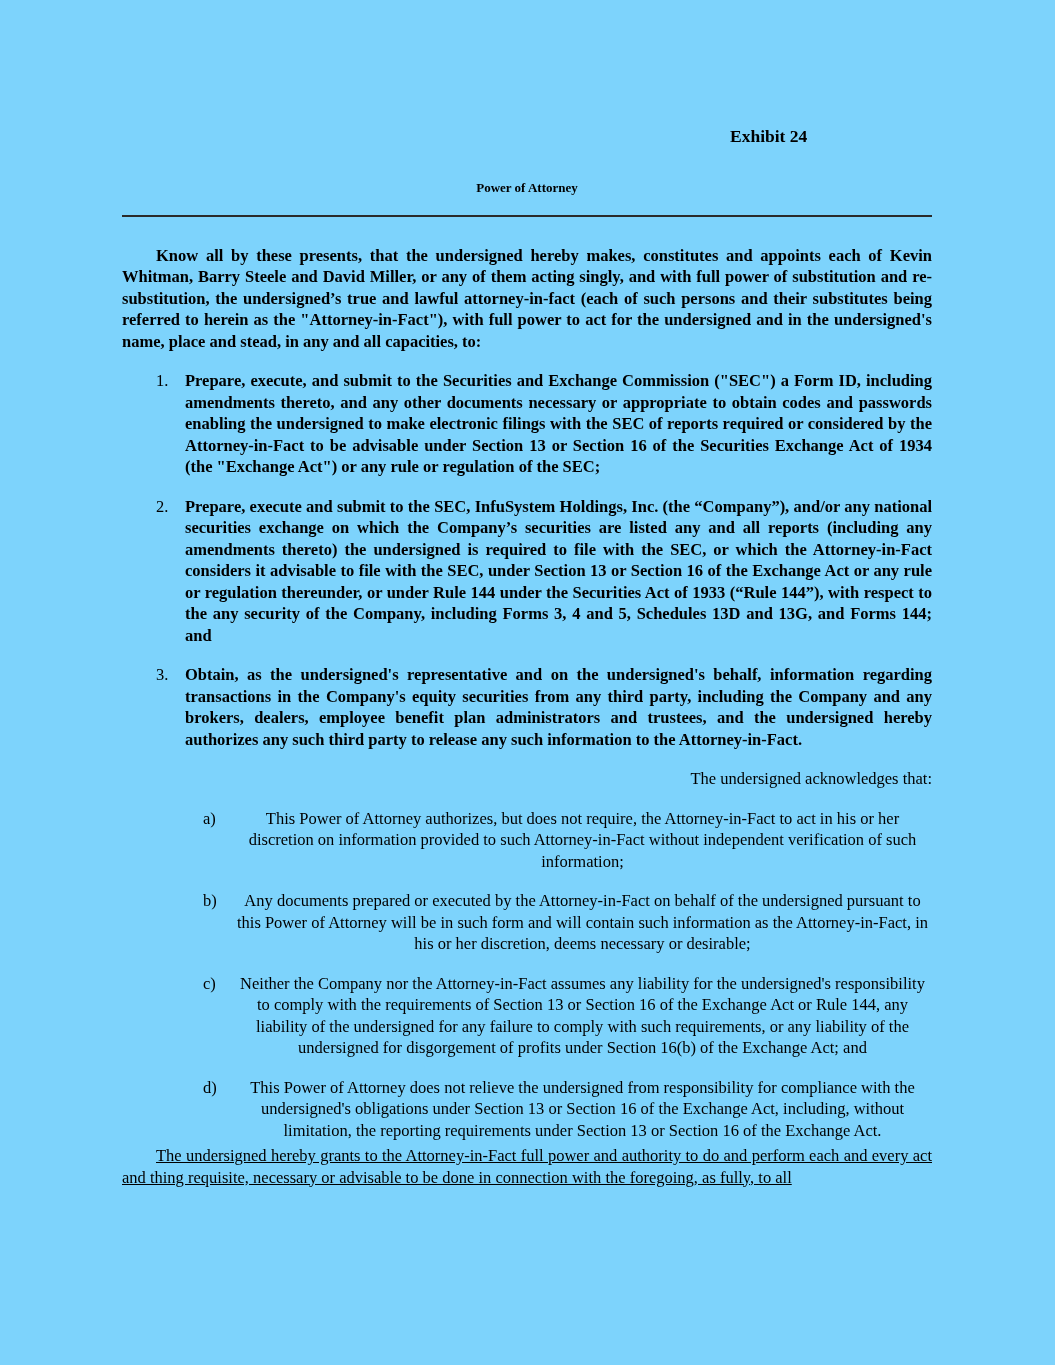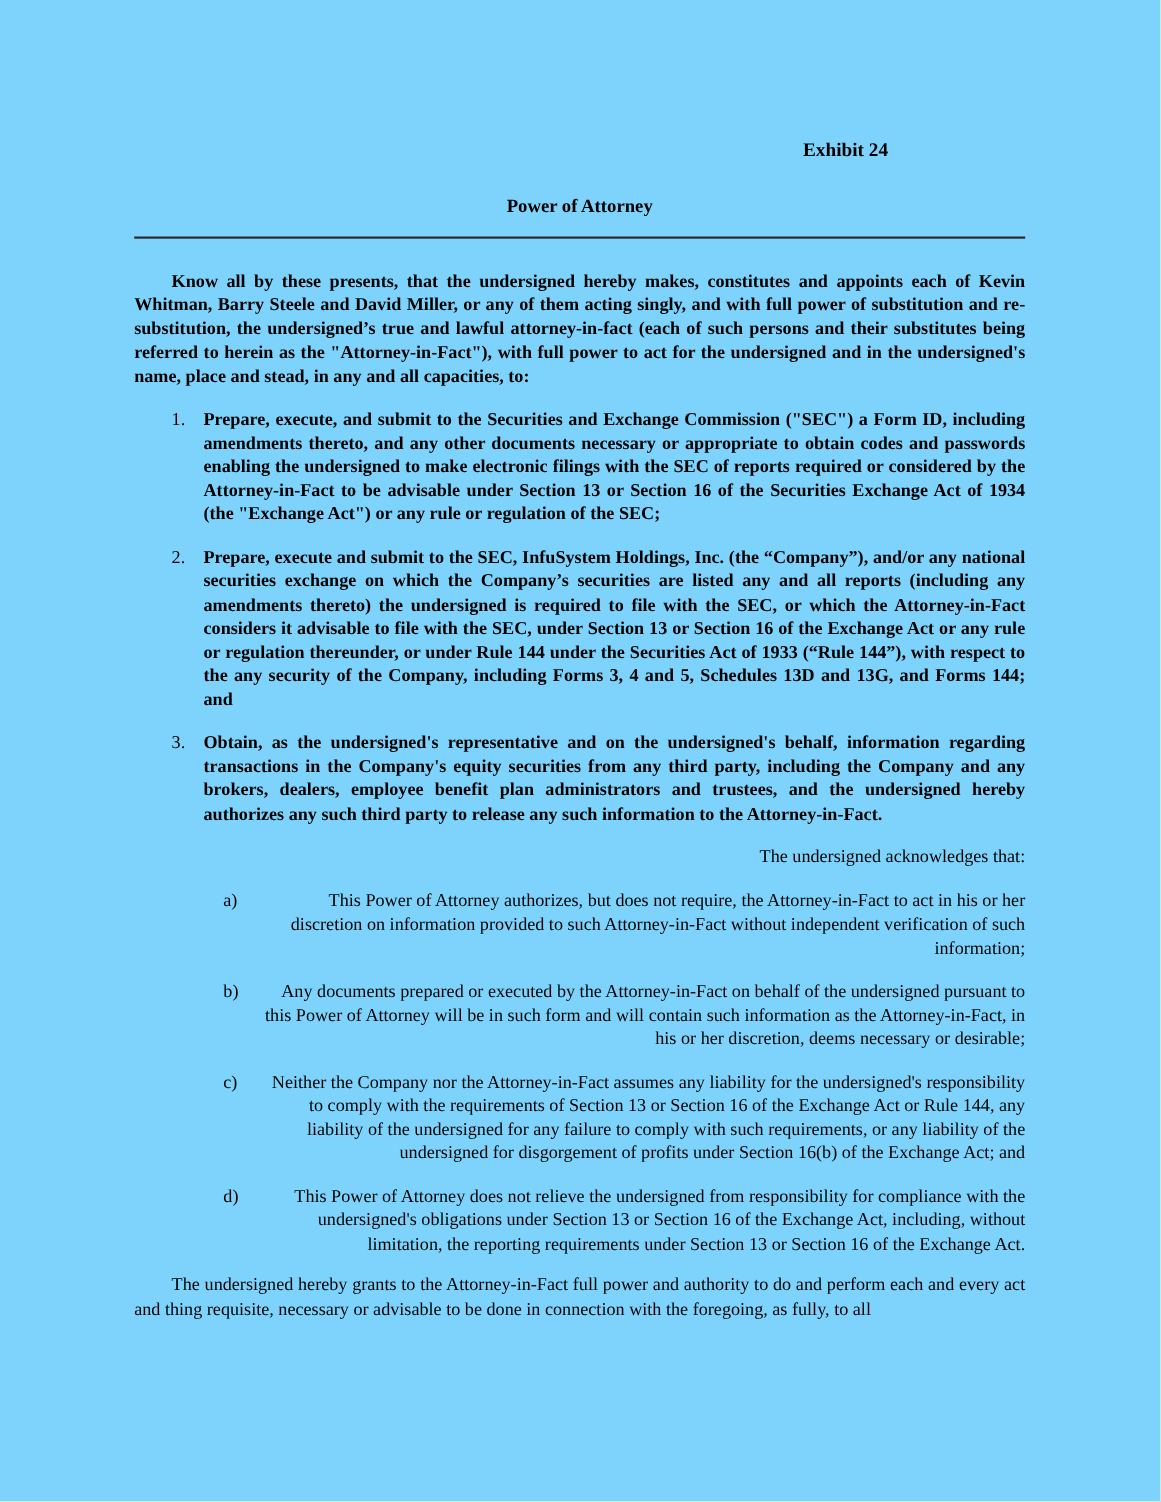--- a/index.html
+++ b/index.html
@@ -24,21 +24,21 @@
   .exhibit-line {
     font-weight: bold;
     font-size: 17.5px;
     padding-left: 608px;
     white-space: nowrap;
   }
   .doc-title {
     margin: 29px 0 0 0;
     text-align: center;
     font-weight: bold;
-    font-size: 17px;
+    font-size: 13px;
     line-height: 22px;
   }
   .rule {
     border: none;
     border-top: 2px solid #2a2a2a;
     margin: 16px 0 0 0;
     height: 0;
   }
   .para {
     margin: 28px 0 0 0;
@@ -71,26 +71,27 @@
   .letter-item {
     display: flex;
     padding-left: 81px;
   }
   .letter-item .marker {
     flex: none;
     width: 30px;
   }
   .letter-item .item-text {
     flex: 1;
-    text-align: right;
+    text-align: center;
   }
   .closing {
-    margin-top: 16px;
+    margin-top: 4px;
     text-indent: 34px;
     text-align: justify;
+    text-decoration: underline;
   }
 </style>
 </head>
 <body>
 
 <div class="page">
 
   <div class="exhibit-line">
     <span>Exhibit 24</span>
   </div>

